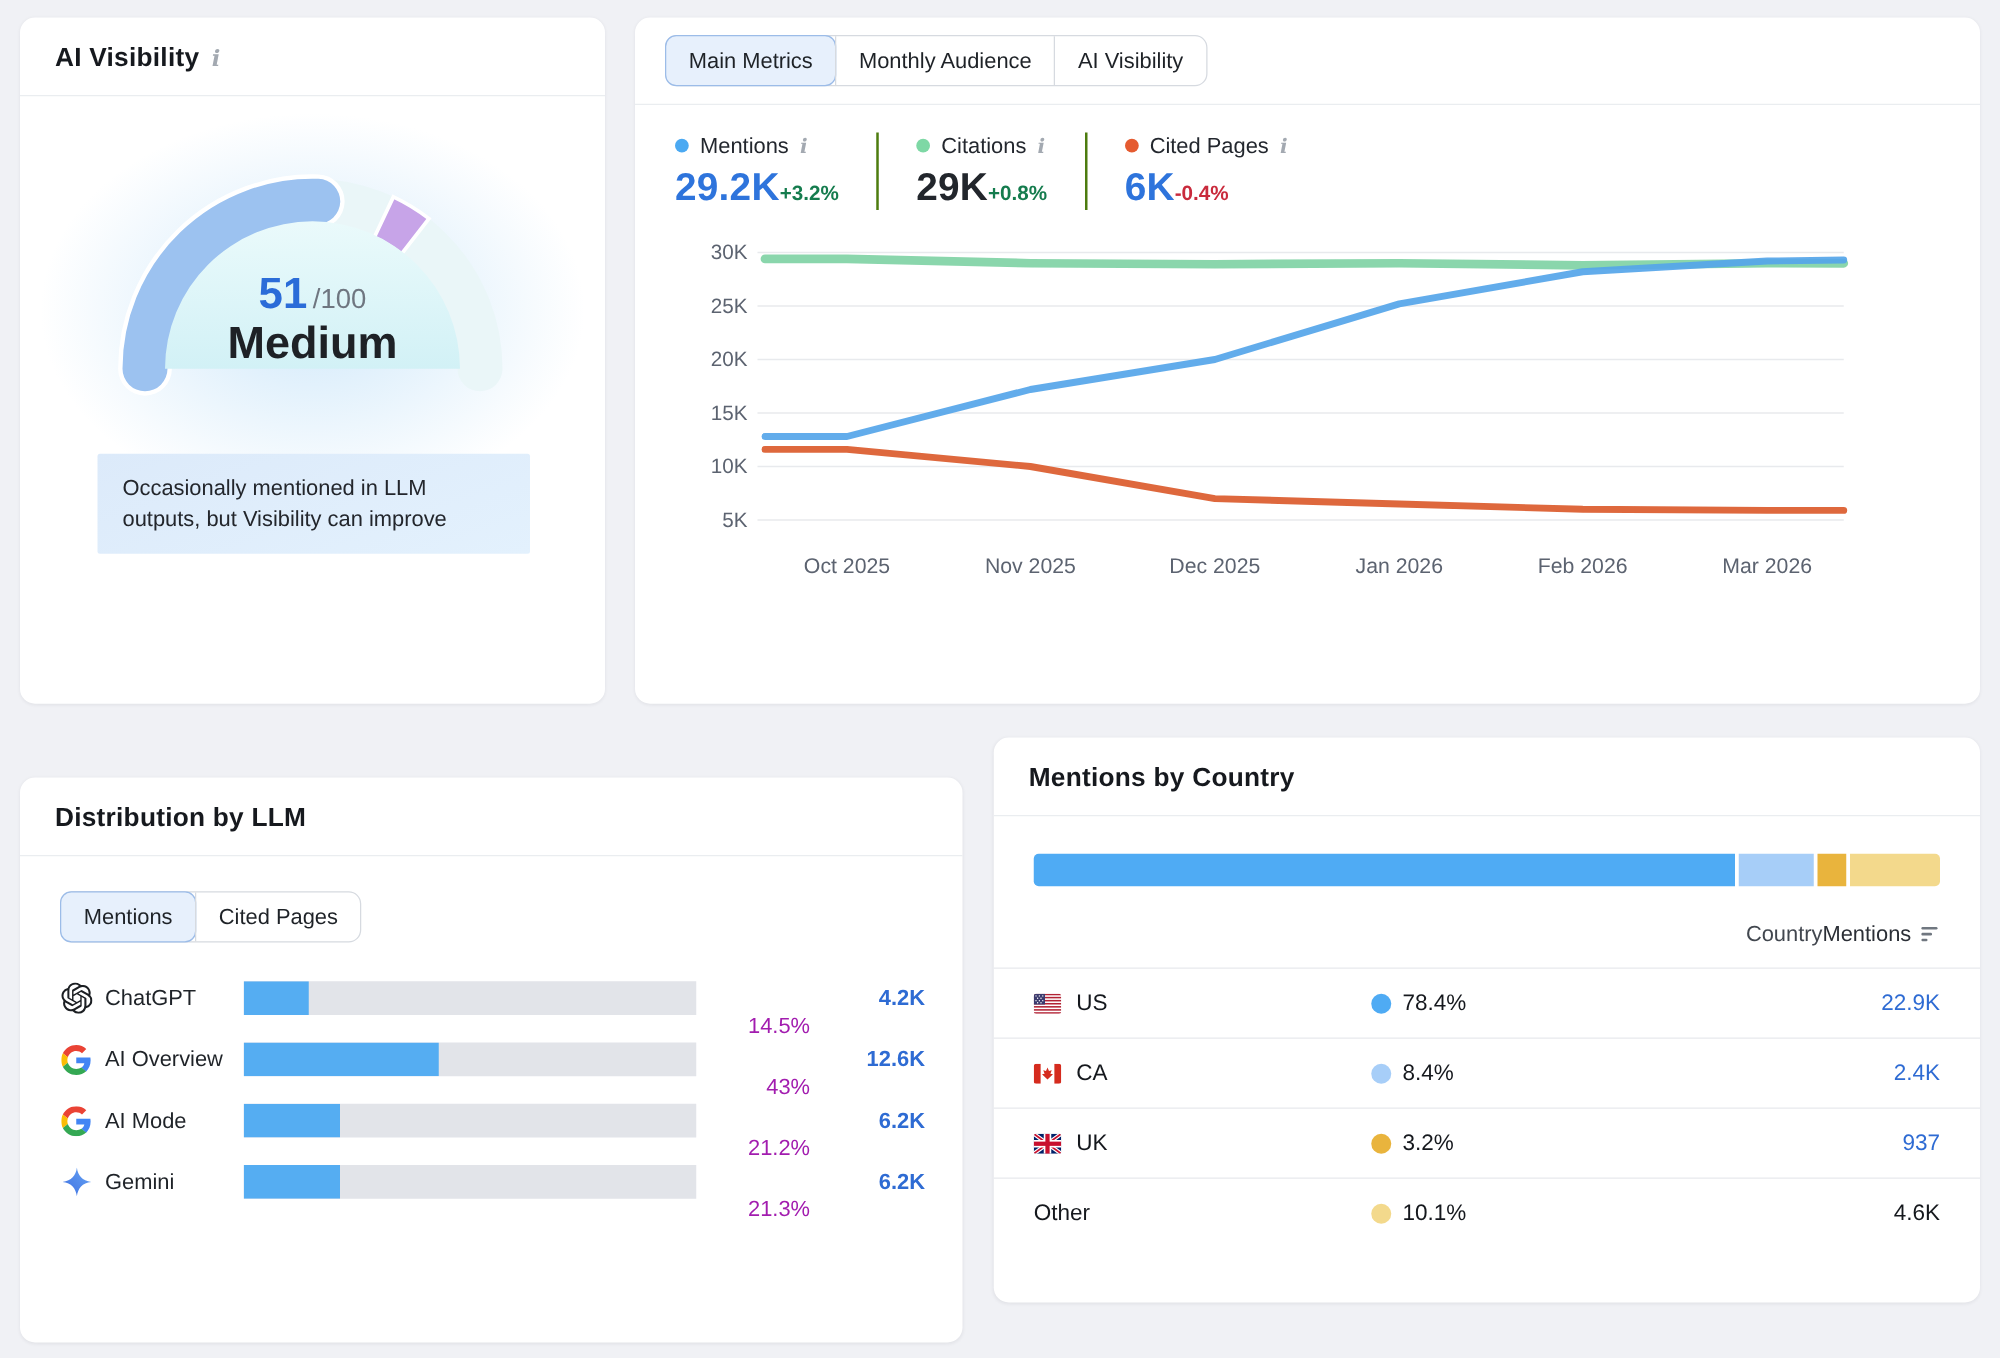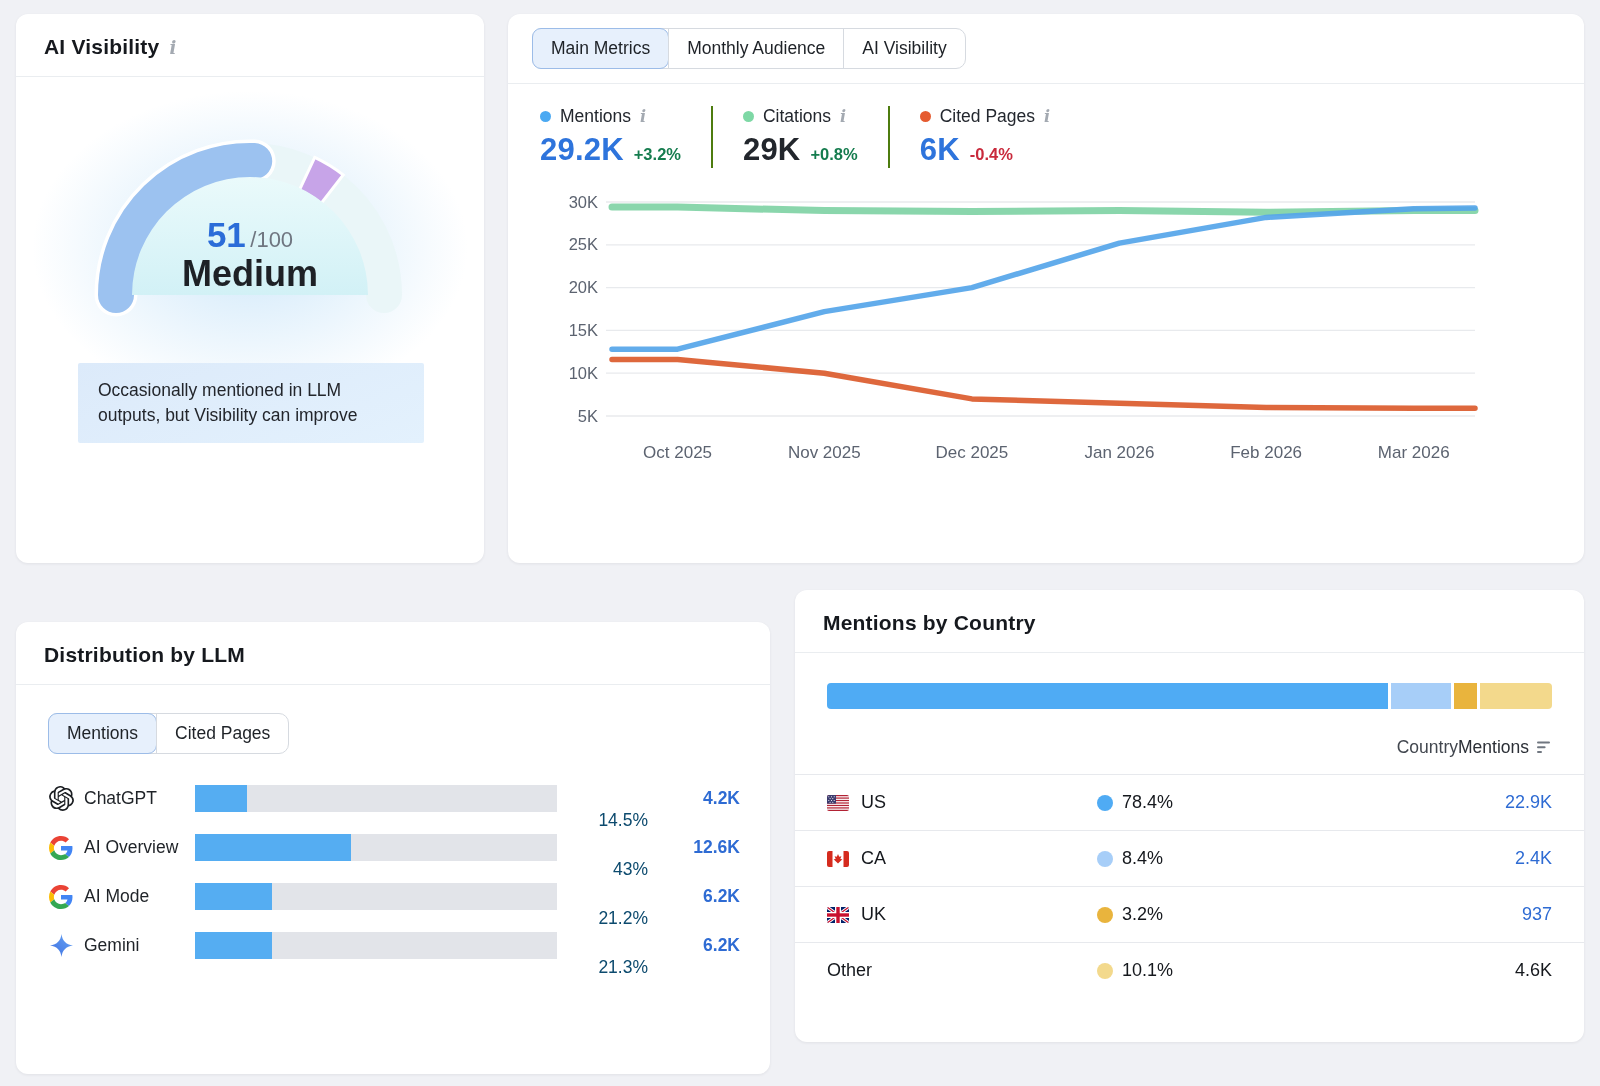--- a/index.html
+++ b/index.html
@@ -34,33 +34,33 @@
   .tab + .tab { border-left:1px solid #D6DAE0; }
   .tab.active { background:#E7F0FC; border:1px solid #9CBCE8; border-radius:9px; margin:-1px; }
   .tabstrip { padding:14px 24px; border-bottom:1px solid #EAEDF0; }
 
   
   .metrics-row { display:flex; padding:22px 24px 0 32px; }
   .metric { padding-right:30px; }
   .metric + .metric { border-left:2px solid #4d7c0f; padding-left:30px; }
   .metric-top { display:flex; align-items:center; gap:9px; font-size:17.5px; color:#23272E; }
   .dot { width:11px; height:11px; border-radius:50%; flex:none; }
-  .metric-value-row { display:flex; align-items:baseline; gap:10px; margin-top:5px; }
+  .metric-value-row { display:flex; align-items:baseline; margin-top:5px; }
   .metric-value { font-size:31px; font-weight:bold; letter-spacing:.2px; }
   .delta { font-size:16.5px; font-weight:bold; }
   .chart-box { margin:12px 30px 0; }
 
   
   .llm-tabs { margin:28px 0 20px 32px; }
   .llm-row { display:flex; align-items:center; height:49px; padding:0 30px 0 32px; }
   .llm-icon { width:26px; display:flex; justify-content:center; align-items:center; flex:none; }
   .llm-name { margin-left:10px; width:111px; flex:none; font-size:17.5px; color:#1F2328; }
   .llm-bar { flex:1; height:27px; background:#E2E4E9; position:relative; overflow:hidden; }
   .llm-fill { position:absolute; left:0; top:0; bottom:0; background:#55ADF2; }
-  .llm-pct { width:91px; text-align:right; font-size:17.5px; color:#0c4a6e; flex:none;margin-top:44px; }
+  .llm-pct { width:91px; text-align:right; font-size:17.5px; color:#a21caf; flex:none;margin-top:44px; }
   .llm-val { width:92px; text-align:right; font-size:17.5px; font-weight:bold; color:#2E6BD3; flex:none; cursor:pointer; }
 
   
   .stack-bar { display:flex; margin:30px 32px 0; height:26px; }
   .seg { height:100%; margin-right:3px; }
   .seg:first-child { border-radius:4px 0 0 4px; }
   .seg:last-child { border-radius:0 4px 4px 0; margin-right:0; }
   .country-head { display:flex; justify-content:flex-end; align-items:center; padding:28px 32px 16px; font-size:17.5px; color:#42474F; }
   .mentions-head { display:flex; align-items:center; gap:8px; color:#2B2F36; cursor:pointer; }
   .country-row { display:flex; align-items:center; height:56px; padding:0 32px; border-top:1px solid #E7E9ED; }

